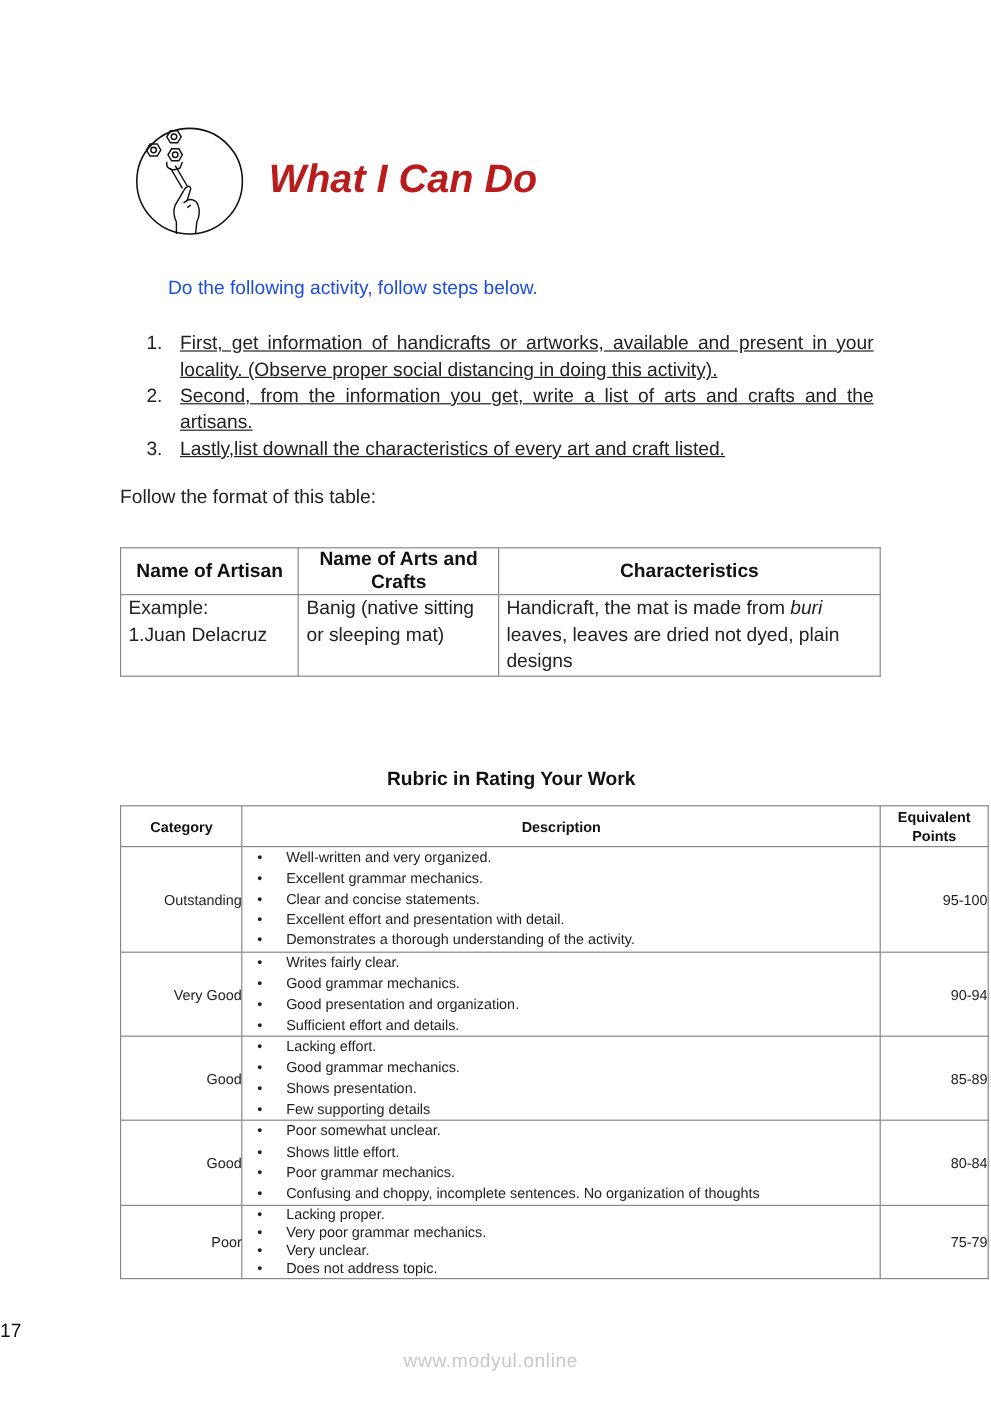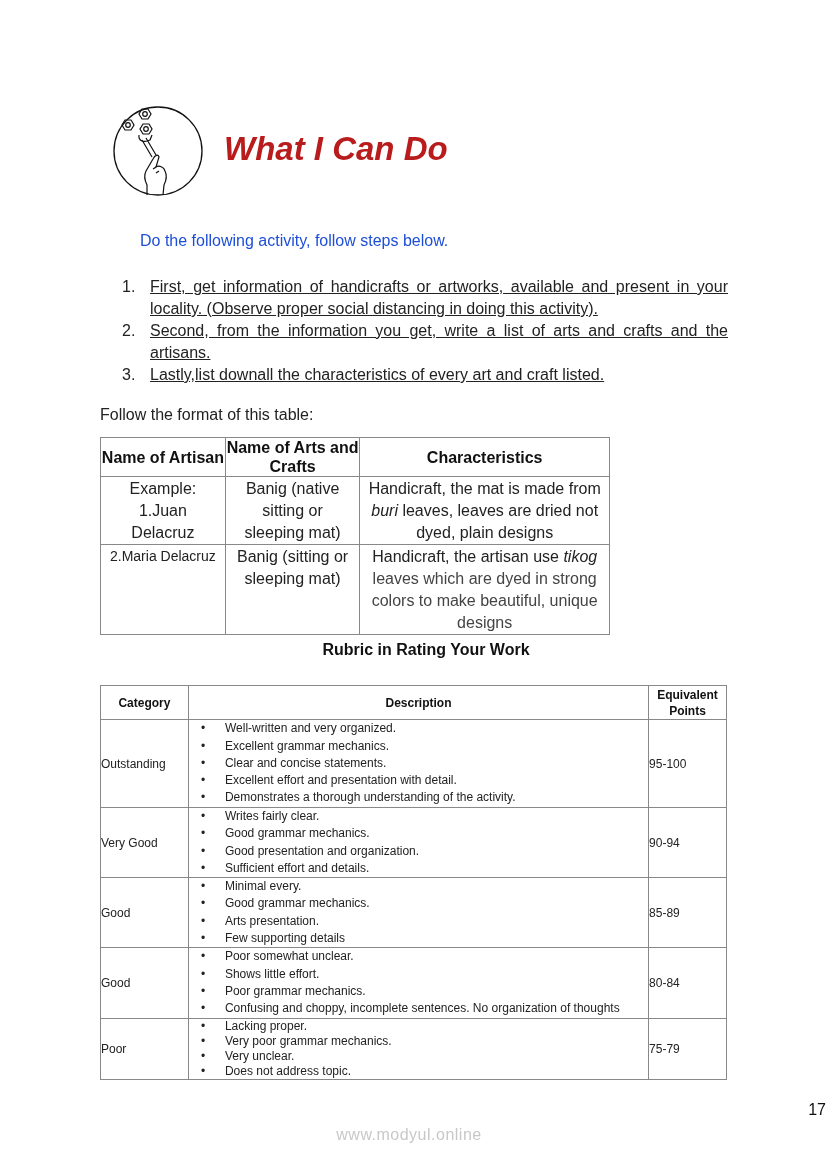--- a/index.html
+++ b/index.html
@@ -13,40 +13,40 @@
   .intro { position: absolute; left: 140px; top: 232px; font-size: 16px; color: #1d4ed8; }
 
   .steps { position: absolute; left: 122px; top: 276px; width: 606px; font-size: 16px; line-height: 22px; color: #222; }
   .step { display: flex; text-align: justify; }
   .step-num { width: 28px; flex: none; }
   .step-text { flex: 1; text-decoration: underline; }
 
   .follow { position: absolute; left: 100px; top: 406px; font-size: 16px; color: #222; text-align: center; }
 
   table { border-collapse: collapse; }
-  .t1 { position: absolute; left: 100px; top: 437px; width: 510px; font-size: 16px; color: #222; }
+  .t1 { position: absolute; left: 100px; top: 456px; width: 634px; font-size: 16px; color: #222; }
   .t1 th, .t1 td { border: 1px solid #888; }
   .t1 th { font-weight: bold; text-align: center; height: 39px; line-height: 19px; color: #111; }
-  .t1 td { vertical-align: top; padding: 1px 6px 0 6px; line-height: 22px; text-align: center; }
+  .t1 td { vertical-align: top; padding: 1px 6px 0 6px; line-height: 22px; }
   .t1 .small { font-size: 14px; line-height: 20px; }
 
   .rubric-title { position: absolute; left: 0; width: 852px; top: 641px; text-align: center; font-size: 16px; font-weight: bold; color: #111; }
 
-  .t2 { position: absolute; left: 100px; top: 671px; width: 627px; font-size: 12px; color: #222; margin-top: 14px; }
+  .t2 { position: absolute; left: 100px; top: 671px; width: 724px; font-size: 12px; color: #222; }
   .t2 th, .t2 td { border: 1px solid #888; }
   .t2 th { font-weight: bold; text-align: center; height: 34px; line-height: 16px; color: #111; }
-  .t2 td.cat, .t2 td.pts { text-align: left; vertical-align: middle; }
+  .t2 td.cat, .t2 td.pts { text-align: right; vertical-align: middle; }
   .t2 td.desc { padding: 0 4px 0 12px; }
   .t2 ul { list-style: none; }
   .t2 li { display: flex; }
   .t2 li .b { width: 24px; flex: none; }
   .t2 .r-out li, .t2 .r-vg li, .t2 .r-good li, .t2 .r-fair li { line-height: 17.3px; }
   .t2 .r-poor li { line-height: 15px; }
 
-  .page-num { position: absolute; left: 0; width: 826px; top: 1101px; text-align: right; font-size: 16px; color: #111; }
+  .page-num { position: absolute; left: 0; width: 826px; top: 1101px; text-align: left; font-size: 16px; color: #111; }
   .watermark { position: absolute; left: 0; width: 818px; top: 1126px; text-align: center; font-size: 16px; color: #c8c8c8; letter-spacing: 0.5px; }
 </style>
 </head>
 <body>
 
 <div class="header">
   <svg class="icon-circle" viewBox="0 0 92 92" width="92" height="92">
     <circle cx="46" cy="46" r="44" fill="none" stroke="#111" stroke-width="1.3"></circle>
 
     <g fill="none" stroke="#111" stroke-width="1.2">
@@ -98,25 +98,20 @@
     <th>Characteristics</th>
   </tr>
   <tr style="height:67px">
     <td>
       <div>Example:</div>
       <div>1.Juan Delacruz</div>
     </td>
     <td>Banig (native sitting or sleeping mat)</td>
     <td><span>Handicraft, the mat is made from </span><i>buri</i><span> leaves, leaves are dried not dyed, plain designs</span></td>
   </tr>
-  <tr style="height:67px">
-    <td class="small">2.Maria Delacruz</td>
-    <td>Banig (sitting or sleeping mat)</td>
-    <td><span>Handicraft,  the artisan use </span><i>tikog</i><span style="color:#444"> leaves which are dyed in strong colors to make beautiful, unique designs</span></td>
-  </tr>
 </tbody>
   </table>
 
 <div class="rubric-title">Rubric in Rating Your Work</div>
 
 <table class="t2">
   <colgroup>
     <col style="width:88px">
       <col style="width:461px">
       <col style="width:78px">
@@ -181,29 +176,29 @@
     </td>
     <td class="pts">90-94</td>
   </tr>
 
   <tr class="r-good" style="height:70px">
     <td class="cat">Good</td>
     <td class="desc">
       <ul>
         <li>
               <span class="b">•</span>
-              <span>Minimal every.</span>
+              <span>Lacking effort.</span>
             </li>
         <li>
               <span class="b">•</span>
               <span>Good grammar mechanics.</span>
             </li>
         <li>
               <span class="b">•</span>
-              <span>Arts presentation.</span>
+              <span>Shows presentation.</span>
             </li>
         <li>
               <span class="b">•</span>
               <span>Few supporting details</span>
             </li>
       </ul>
     </td>
     <td class="pts">85-89</td>
   </tr>
 

